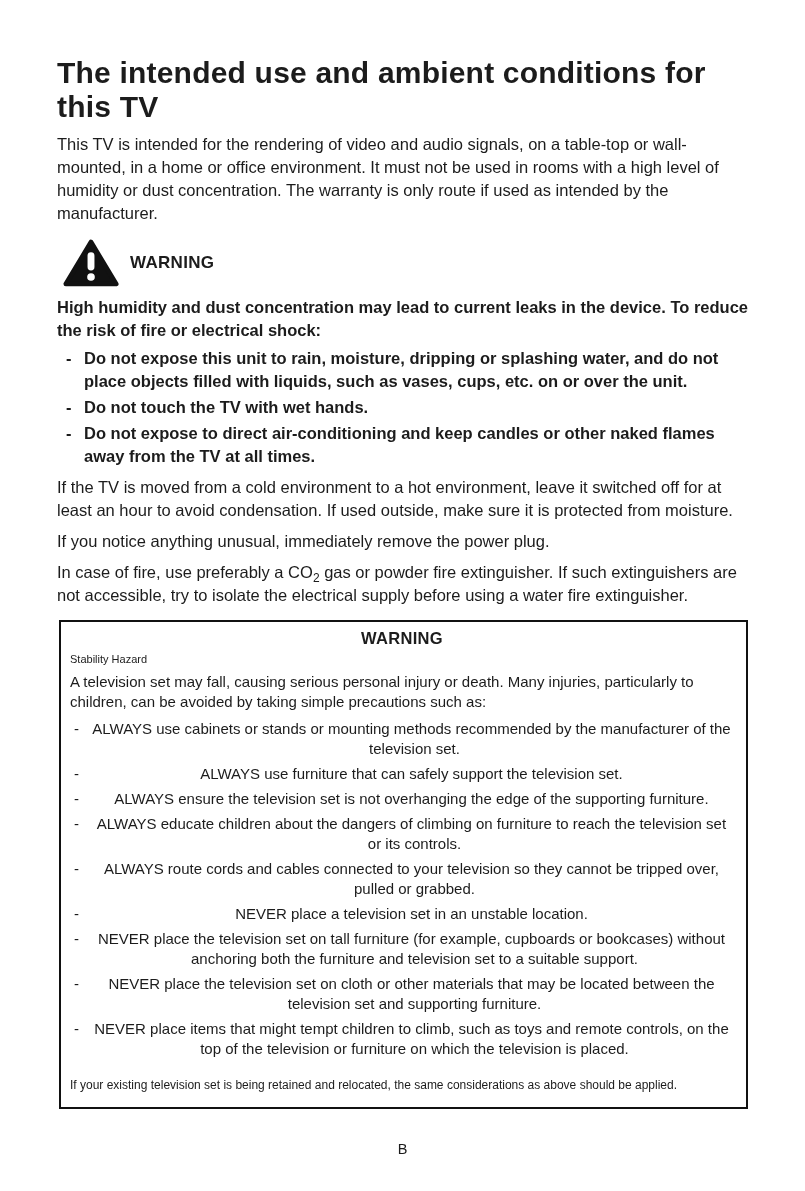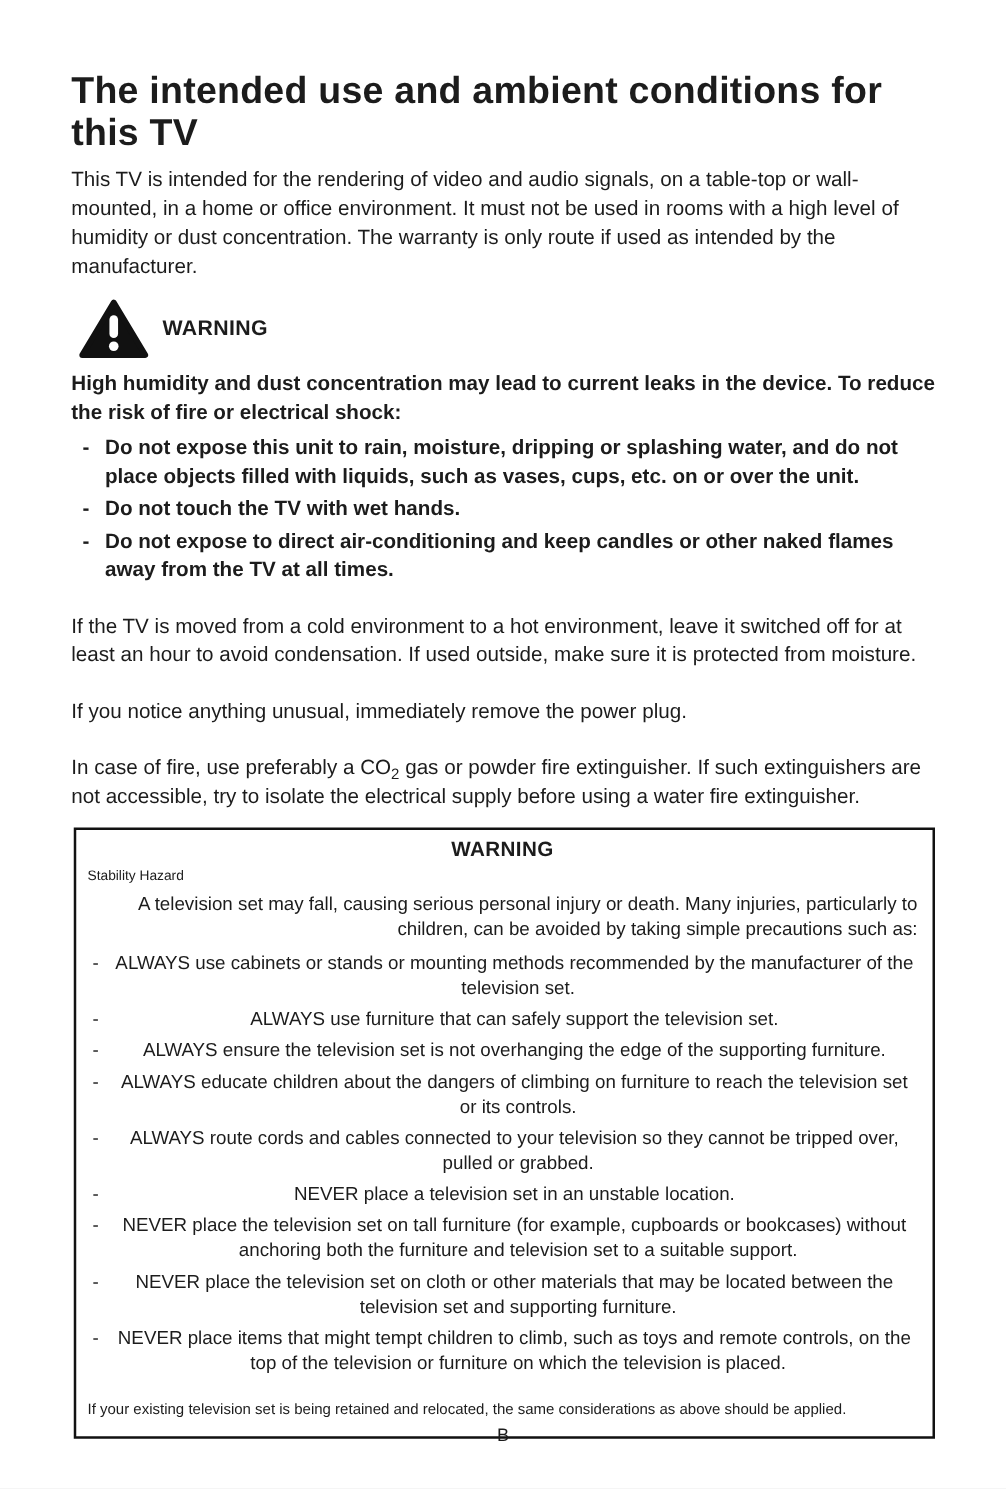--- a/index.html
+++ b/index.html
@@ -50,21 +50,21 @@
     font-size: 16.5px;
     line-height: 23px;
     padding-left: 9px;
     margin-bottom: 3px;
   }
   .bullet .marker {
     width: 18px;
     flex: 0 0 18px;
   }
   .bullet .btext { flex: 1; }
-  .para { margin-top: 22px; }
+  .para { margin-top: 8px; }
   sub.co2-sub {
     font-size: 12px;
     vertical-align: -4px;
     line-height: 0;
   }
   .stability-box {
     margin-top: 13px;
     margin-left: 2px;
     border: 2.5px solid #111111;
     padding: 7px 12px 12px 9px;
@@ -77,21 +77,21 @@
     margin-bottom: 5px;
   }
   .box-subheading {
     font-size: 11px;
     font-weight: normal;
     margin-bottom: 7px;
   }
   .box-lead {
     font-size: 15px;
     line-height: 20px;
-    text-align: right;
+    text-align: left;
     margin-bottom: 7px;
   }
   .box-item {
     display: flex;
     font-size: 15px;
     line-height: 20px;
     padding-left: 4px;
     margin-bottom: 5px;
   }
   .box-item .marker {

